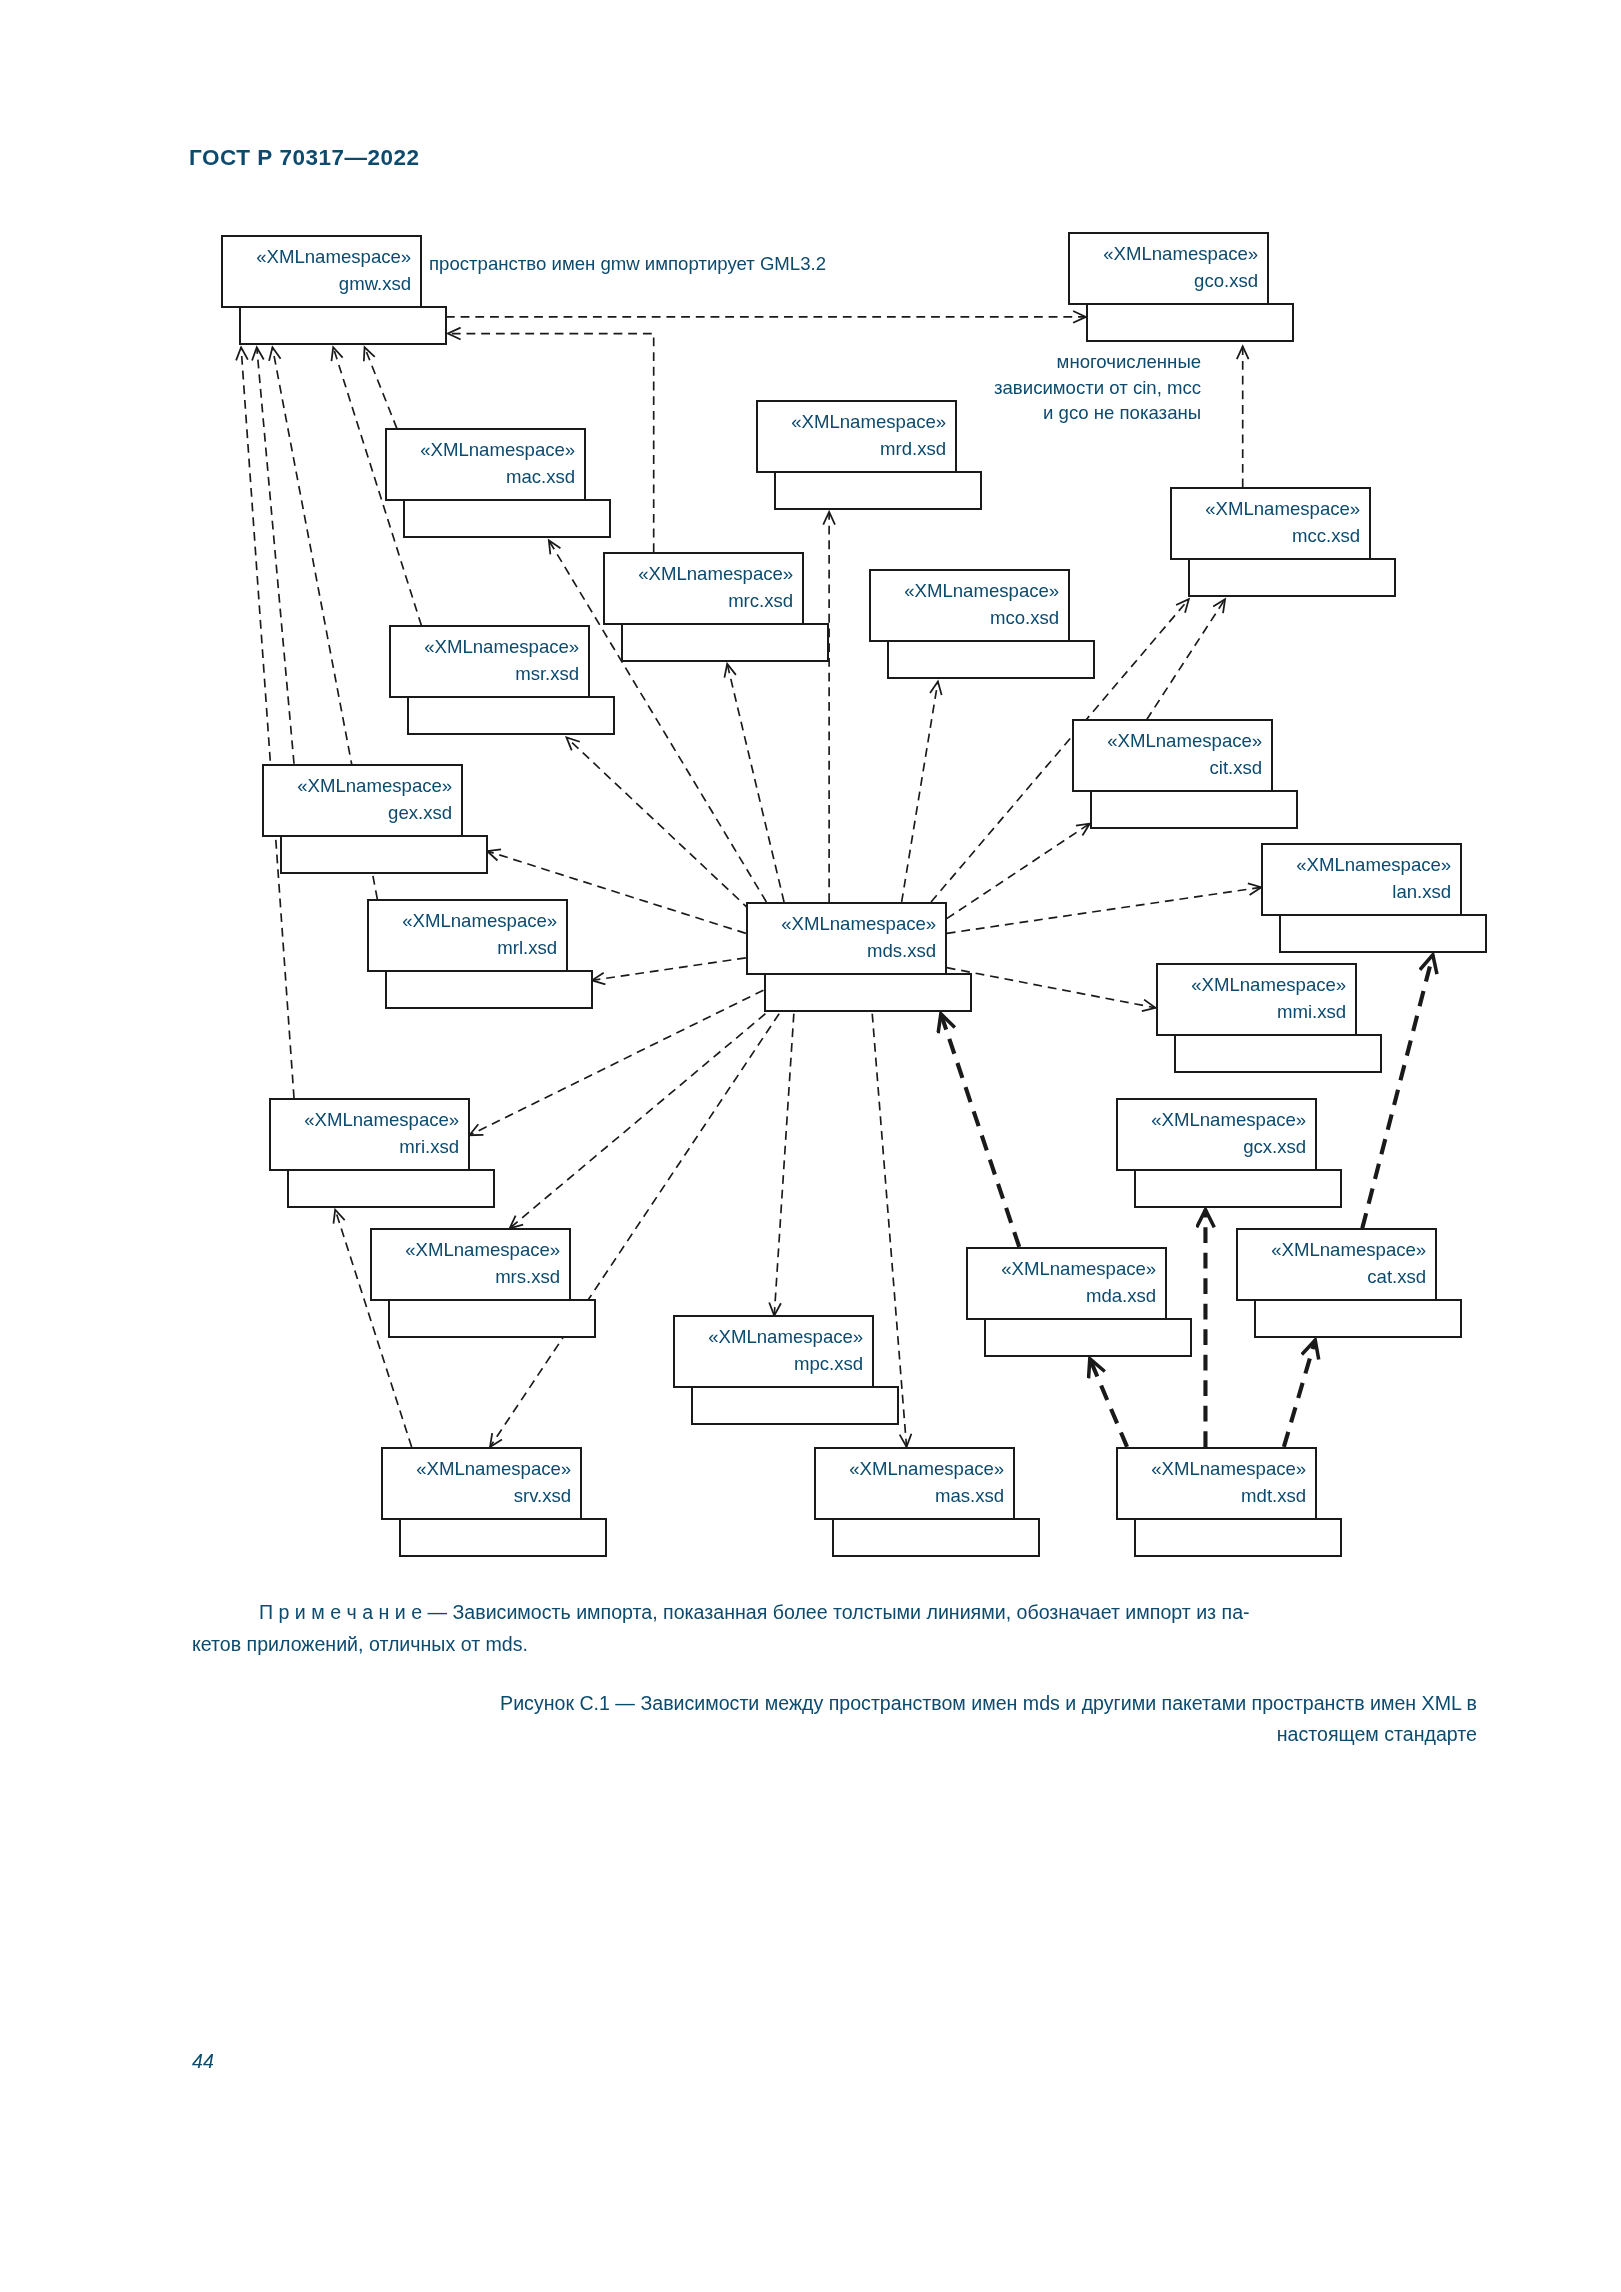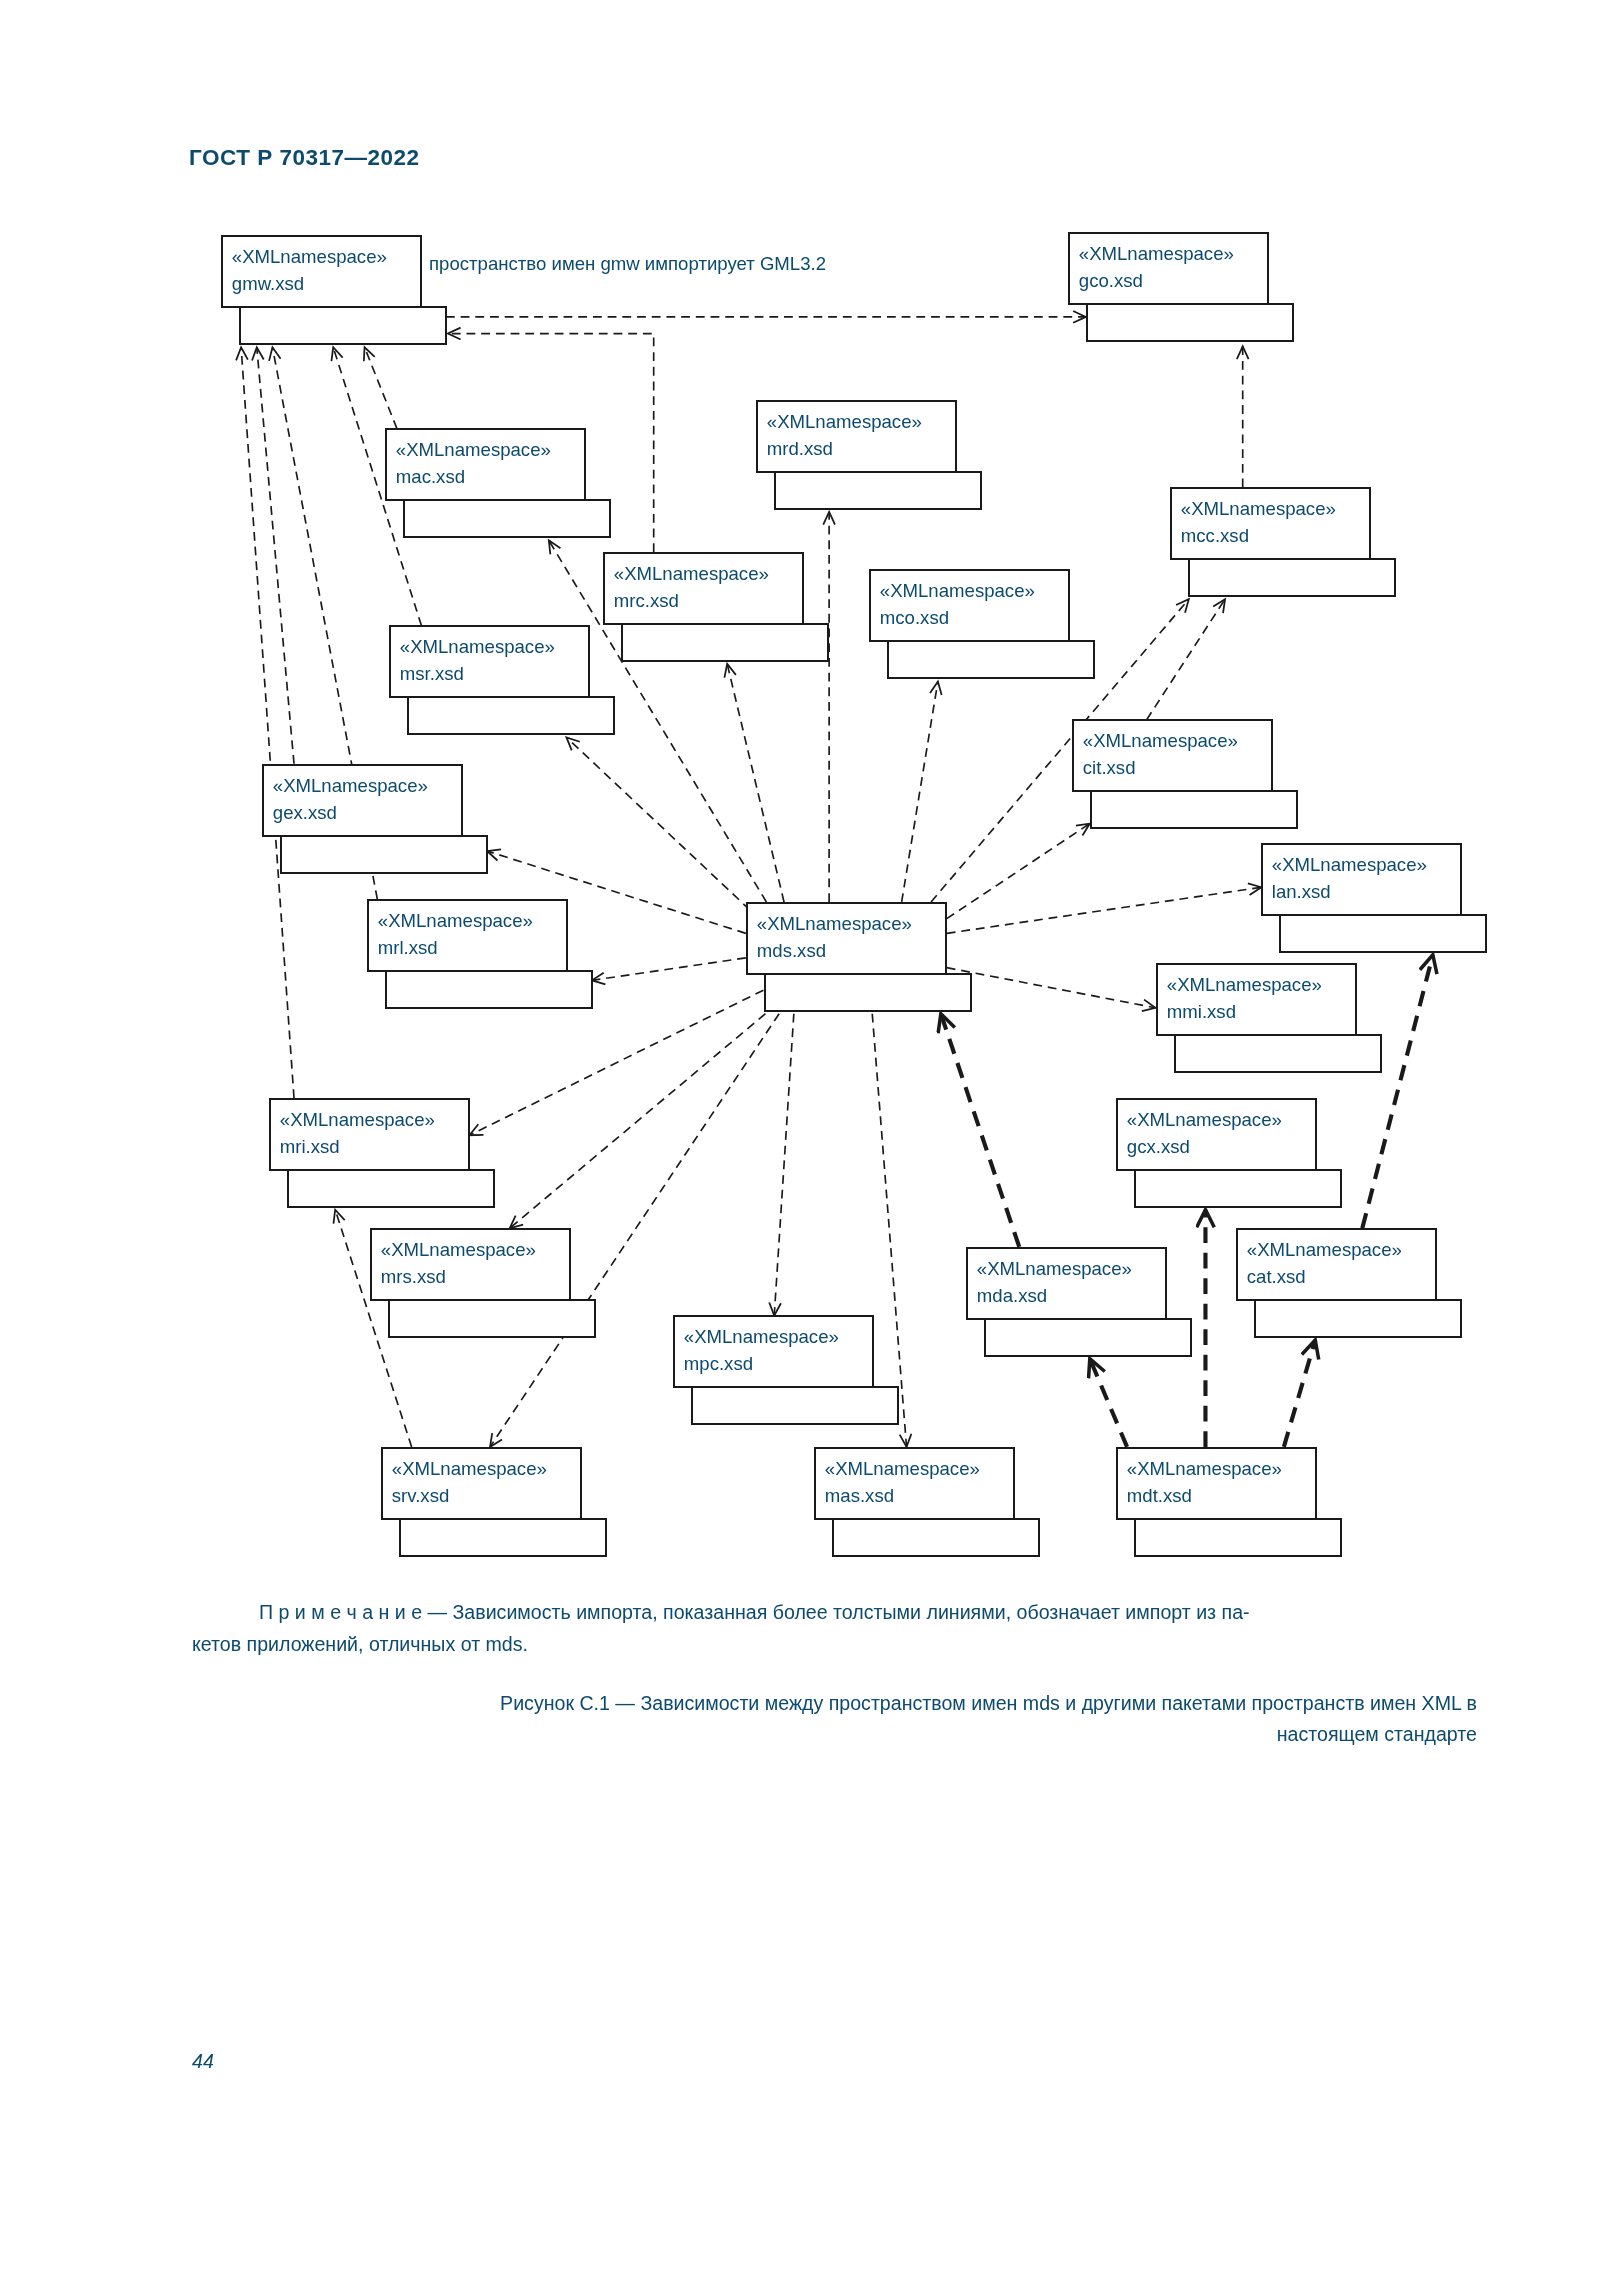--- a/index.html
+++ b/index.html
@@ -9,21 +9,21 @@
     background:#ffffff;
     font-family:"Liberation Sans", sans-serif;
     color:#0c4a6e;
     overflow:hidden;
     margin:0 auto;
   }
   .header{
     position:absolute;left:189px;top:145px;
     font-size:22.5px;font-weight:bold;letter-spacing:0.5px;
   }
-  #diagram{position:absolute;left:0;top:0;width:1429px;height:2293px;}
+  #diagram{position:absolute;left:0;top:0;width:1429px;height:2293px;text-align:right;}
   #arrowsvg{position:absolute;left:0;top:0;}
   .dep{fill:none;stroke:#1a1a1a;stroke-width:1.7;stroke-dasharray:9 6;}
   .dep.thick{stroke-width:4.2;stroke-dasharray:16 10;}
   .pkg{position:absolute;}
   .pkg .tab{
     width:201px;height:73px;box-sizing:border-box;
     border:2px solid #1a1a1a;background:#fff;
     padding:6.9px 8.8px 0 8.8px;font-size:18.6px;line-height:1.45;
   }
   .pkg .st{white-space:nowrap;}
@@ -250,20 +250,25 @@
       <div class="pkg" style="left: 1116px; top: 1447px;">
         <div class="tab">
           <div class="st">«XMLnamespace»</div>
           <div class="nm">mdt.xsd</div>
         </div>
         <div class="pbody"></div>
       </div>
       <div class="anno" style="left: 429px; top: 251px;">
         <div>пространство имен gmw импортирует GML3.2</div>
       </div>
+      <div class="anno" style="left: 994px; top: 349px;">
+        <div>многочисленные</div>
+        <div>зависимости от cin, mcc</div>
+        <div>и gco не показаны</div>
+      </div>
     </div>
 
   <div class="note">
     <div class="l1">П р и м е ч а н и е   — Зависимость импорта, показанная более толстыми линиями, обозначает импорт из па-</div>
     <div class="l2">кетов приложений, отличных от mds.</div>
   </div>
 
   <div class="caption">
     <div>Рисунок С.1 — Зависимости между пространством имен mds и другими пакетами пространств имен XML в</div>
     <div>настоящем стандарте</div>

